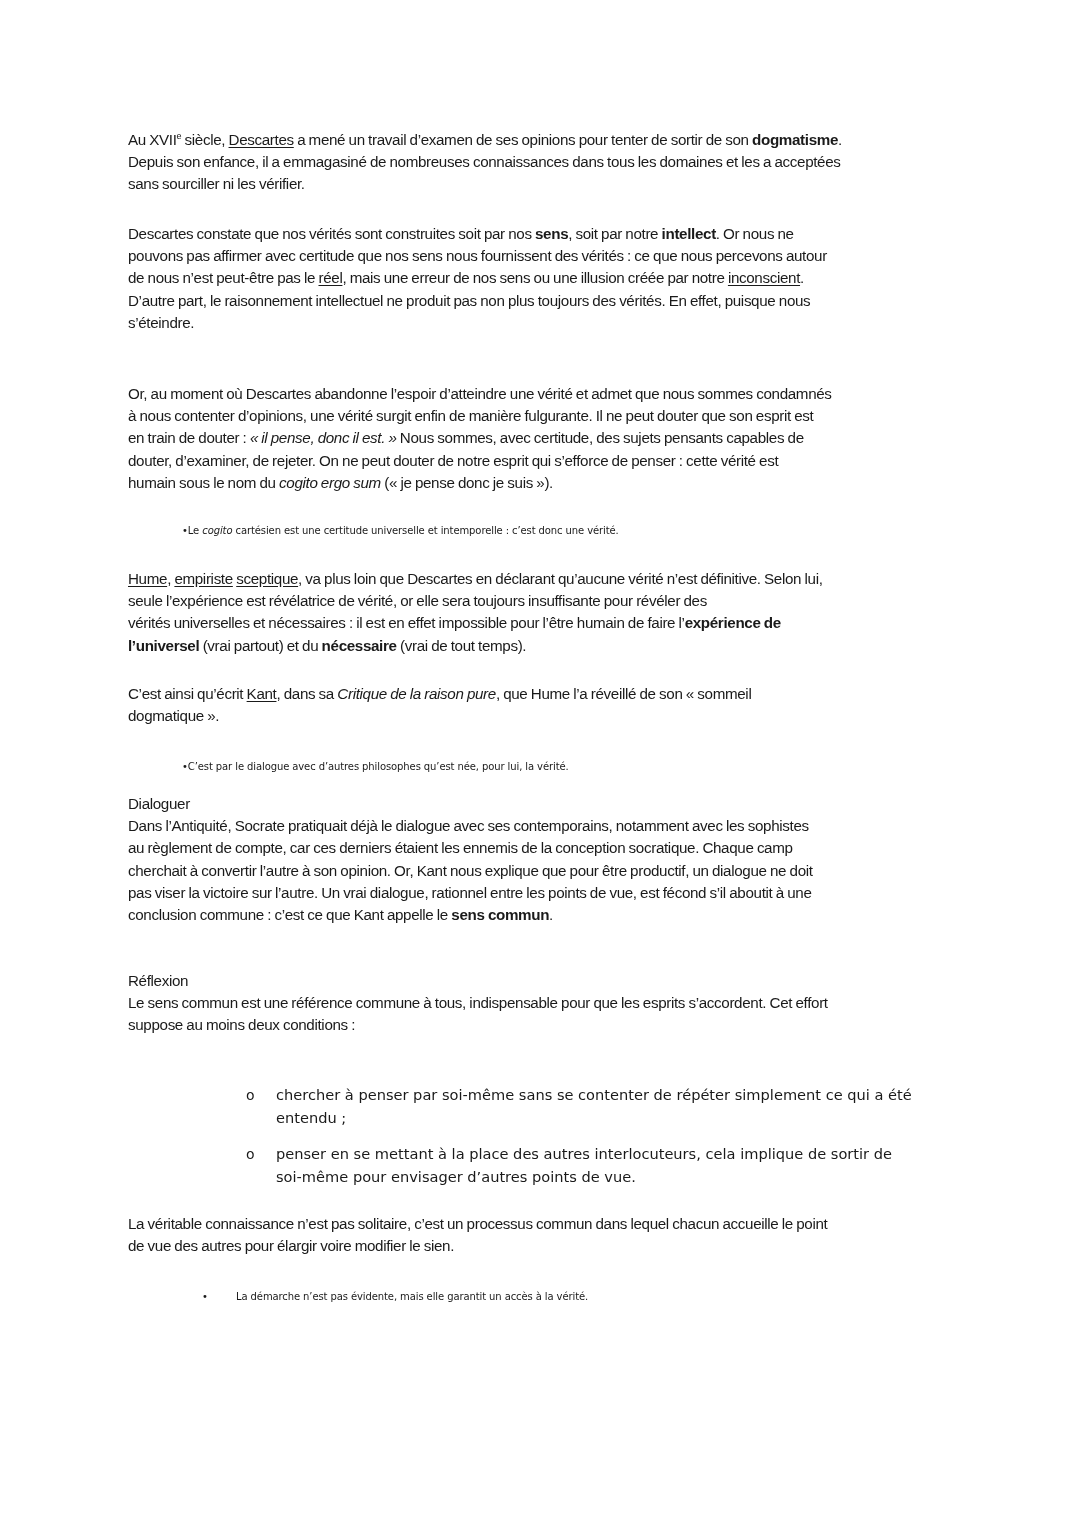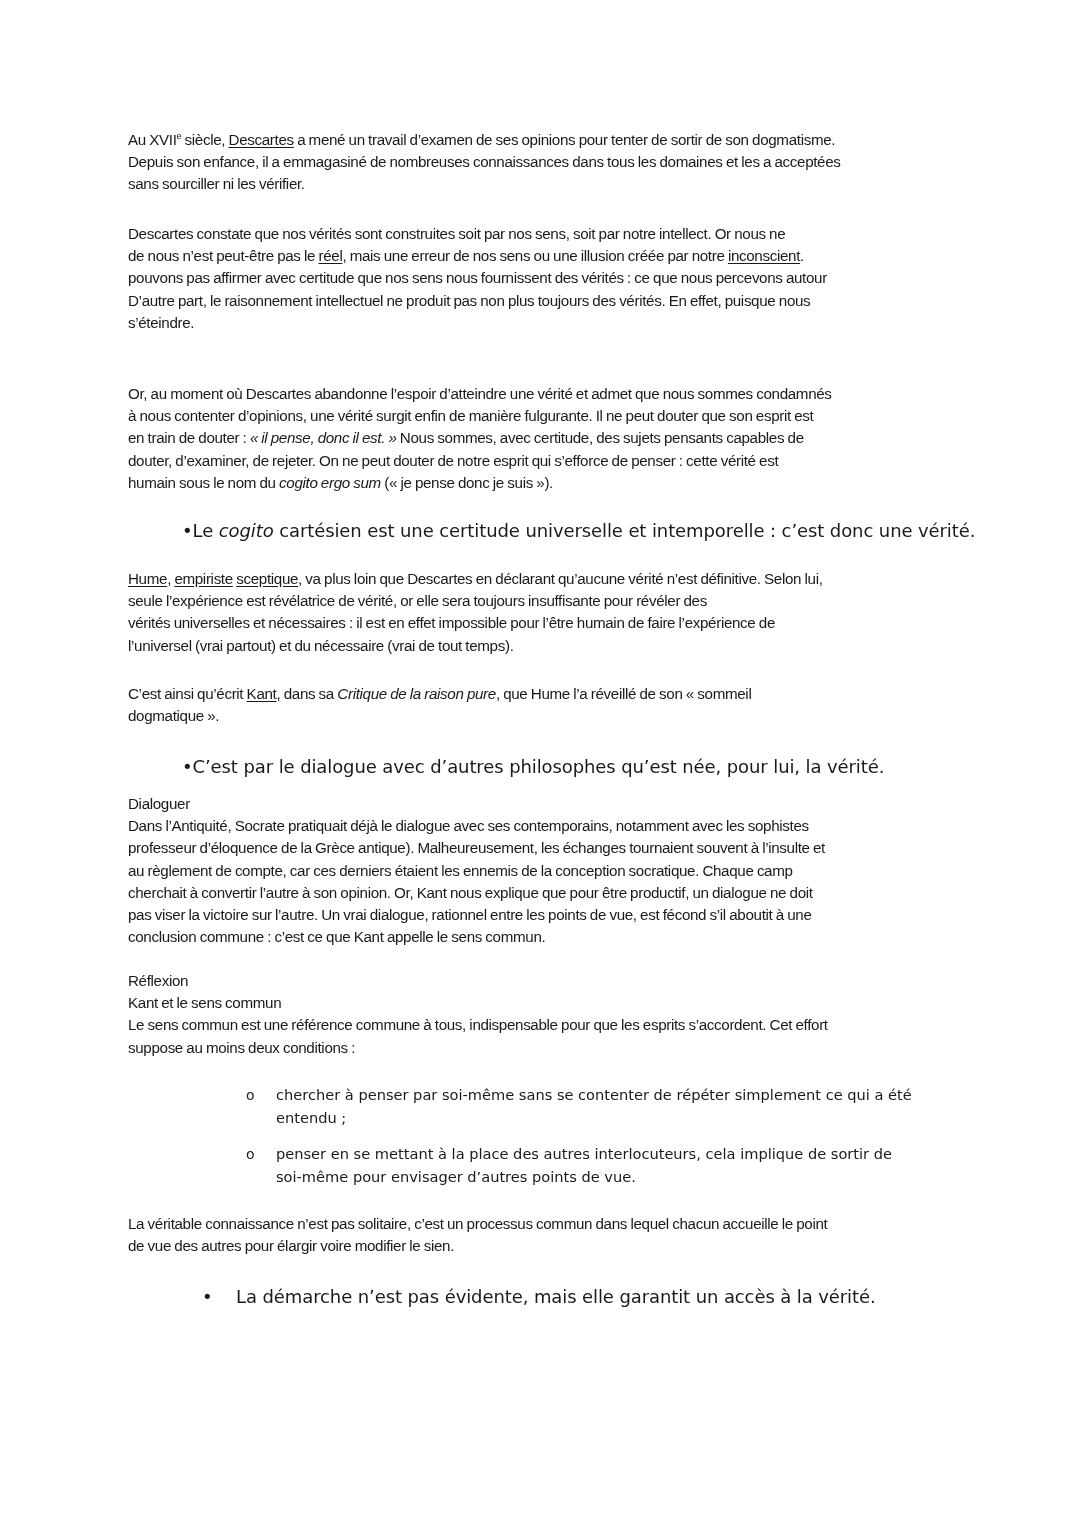--- a/index.html
+++ b/index.html
@@ -8,49 +8,49 @@
   .p {
     position: absolute; left: 0; width: 830px;
     font-family: "Liberation Sans", sans-serif;
     font-size: 15.2px; line-height: 22.2px; letter-spacing: -0.35px;
     word-spacing: -0.5px; white-space: nowrap;
   }
   .p .ln { display: block; }
   .bullet {
     position: absolute; white-space: nowrap;
     font-family: "DejaVu Sans", sans-serif;
-    font-size: 18px; line-height: 22px; letter-spacing: -0.1px;
+    font-size: 10px; line-height: 22px; letter-spacing: -0.1px;
   }
   .sub {
     position: absolute; white-space: nowrap;
     font-family: "DejaVu Sans", sans-serif;
     font-size: 14.6px; line-height: 22.5px;
   }
   .sub .mark { position: absolute; left: -30px; top: 0; font-size: 14px; }
-  b { font-weight: normal; text-align: right; }
+  b { font-weight: bold; text-align: right; }
   i { }
   u { text-decoration: underline; text-underline-offset: 2px; }
   sup { font-size: 9px; vertical-align: 6px; line-height: 0; }
   .head { font-weight: normal; }
 </style>
 </head>
 <body>
 
 <div class="page">
 
   <div class="p" style="top:129px">
     <span class="ln"><span>Au XVII</span><sup>e</sup><span> siècle, </span><u>Descartes</u><span> a mené un travail d’examen de ses opinions pour tenter de sortir de son </span><b>dogmatisme</b><span>.</span></span>
     <span class="ln">Depuis son enfance, il a emmagasiné de nombreuses connaissances dans tous les domaines et les a acceptées</span>
     <span class="ln">sans sourciller ni les vérifier.</span>
   </div>
 
   <div class="p" style="top:223px">
     <span class="ln"><span>Descartes constate que nos vérités sont construites soit par nos </span><b>sens</b><span>, soit par notre </span><b>intellect</b><span>. Or nous ne</span></span>
+    <span class="ln">pouvons pas affirmer avec certitude que nos sens nous fournissent des vérités : ce que nous percevons autour</span>
     <span class="ln"><span>de nous n’est peut-être pas le </span><u>réel</u><span>, mais une erreur de nos sens ou une illusion créée par notre </span><u>inconscient</u><span>.</span></span>
-    <span class="ln">pouvons pas affirmer avec certitude que nos sens nous fournissent des vérités : ce que nous percevons autour</span>
     <span class="ln">D’autre part, le raisonnement intellectuel ne produit pas non plus toujours des vérités. En effet, puisque nous</span>
     <span class="ln">s’éteindre.</span>
   </div>
 
   <div class="p" style="top:383px">
     <span class="ln">Or, au moment où Descartes abandonne l’espoir d’atteindre une vérité et admet que nous sommes condamnés</span>
     <span class="ln">à nous contenter d’opinions, une vérité surgit enfin de manière fulgurante. Il ne peut douter que son esprit est</span>
     <span class="ln"><span>en train de douter : </span><i>« il pense, donc il est. »</i><span> Nous sommes, avec certitude, des sujets pensants capables de</span></span>
     <span class="ln">douter, d’examiner, de rejeter. On ne peut douter de notre esprit qui s’efforce de penser : cette vérité est</span>
     <span class="ln"><span>humain sous le nom du </span><i>cogito ergo sum</i><span> (« je pense donc je suis »).</span></span>
@@ -72,30 +72,28 @@
     <span class="ln">dogmatique ».</span>
   </div>
 
   <div class="bullet" style="top:756px; left:54px">
     <span>•</span><span>C’est par le dialogue avec d’autres philosophes qu’est née, pour lui, la vérité.</span>
   </div>
 
   <div class="p" style="top:793px">
     <span class="ln head">Dialoguer</span>
     <span class="ln">Dans l’Antiquité, Socrate pratiquait déjà le dialogue avec ses contemporains, notamment avec les sophistes</span>
-    <span class="ln">professeur d’éloquence de la Grèce antique). Malheureusement, les échanges tournaient souvent à l’insulte et</span>
     <span class="ln">au règlement de compte, car ces derniers étaient les ennemis de la conception socratique. Chaque camp</span>
     <span class="ln">cherchait à convertir l’autre à son opinion. Or, Kant nous explique que pour être productif, un dialogue ne doit</span>
     <span class="ln">pas viser la victoire sur l’autre. Un vrai dialogue, rationnel entre les points de vue, est fécond s’il aboutit à une</span>
     <span class="ln"><span>conclusion commune : c’est ce que Kant appelle le </span><b>sens commun</b><span>.</span></span>
   </div>
 
   <div class="p" style="top:970px">
     <span class="ln head">Réflexion</span>
-    <span class="ln head">Kant et le sens commun</span>
     <span class="ln">Le sens commun est une référence commune à tous, indispensable pour que les esprits s’accordent. Cet effort</span>
     <span class="ln">suppose au moins deux conditions :</span>
   </div>
 
   <div class="sub" style="top:1084px; left:148px">
     <span class="mark">o</span>
     <span style="display:block">chercher à penser par soi-même sans se contenter de répéter simplement ce qui a été</span>
     <span style="display:block">entendu ;</span>
   </div>
   <div class="sub" style="top:1143px; left:148px">

